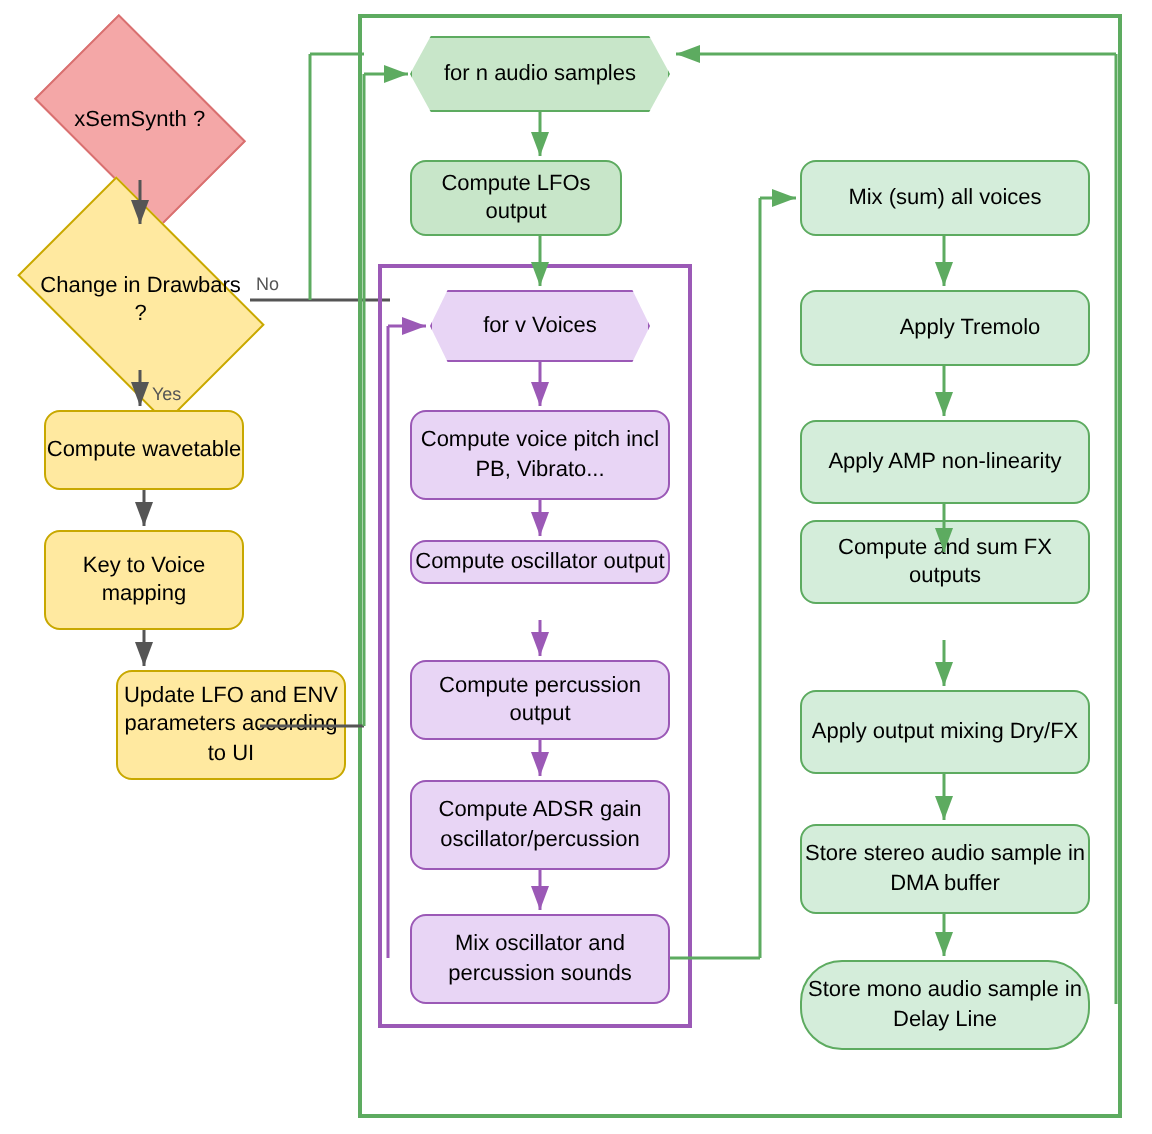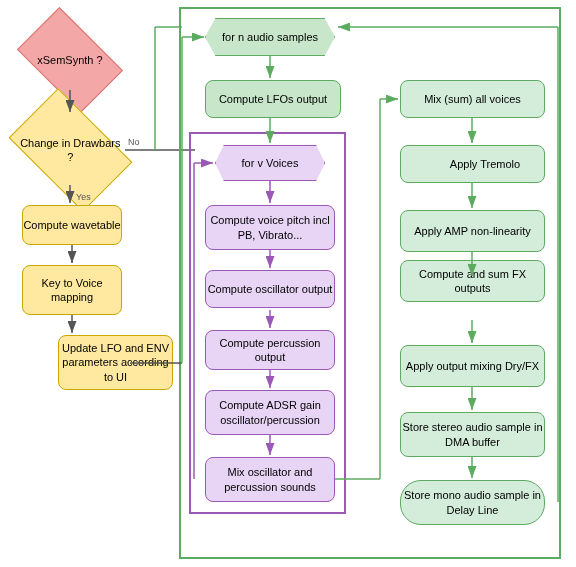--- a/index.html
+++ b/index.html
@@ -83,34 +83,34 @@
   <div class="shape rounded-rect yellow" style="left:14px; top:335px; width:115px; height:55px; font-size:11px;margin-left:44px;">
     <span>Update LFO and ENV
 parameters according
 to UI</span>
   </div>
 
   <div class="shape green" style="left:205px; top:18px; width:130px; height:38px; border-radius:6px; clip-path: polygon(8% 0%, 92% 0%, 100% 50%, 92% 100%, 8% 100%, 0% 50%);">
     <span>for n audio samples</span>
   </div>
 
-  <div class="shape rounded-rect green" style="left:205px; top:80px; width:136px; height:38px;">
+  <div class="shape rounded-rect green" style="left:205px; top:80px; width:106px; height:38px;">
     <span>Compute LFOs output</span>
   </div>
 
   <div class="shape purple" style="left:215px; top:145px; width:110px; height:36px; clip-path: polygon(8% 0%, 92% 0%, 100% 50%, 92% 100%, 8% 100%, 0% 50%);">
     <span>for v Voices</span>
   </div>
 
   <div class="shape rounded-rect purple" style="left:205px; top:205px; width:130px; height:45px;">
     <span>Compute voice pitch
 incl PB, Vibrato...</span>
   </div>
 
-  <div class="shape rounded-rect purple" style="left:205px; top:270px; width:130px; height:38px;">
+  <div class="shape rounded-rect purple" style="left:205px; top:270px; width:130px; height:22px;">
     <span>Compute oscillator
 output</span>
   </div>
 
   <div class="shape rounded-rect purple" style="left:205px; top:330px; width:130px; height:40px;">
     <span>Compute percussion
 output</span>
   </div>
 
   <div class="shape rounded-rect purple" style="left:205px; top:390px; width:130px; height:45px;">

